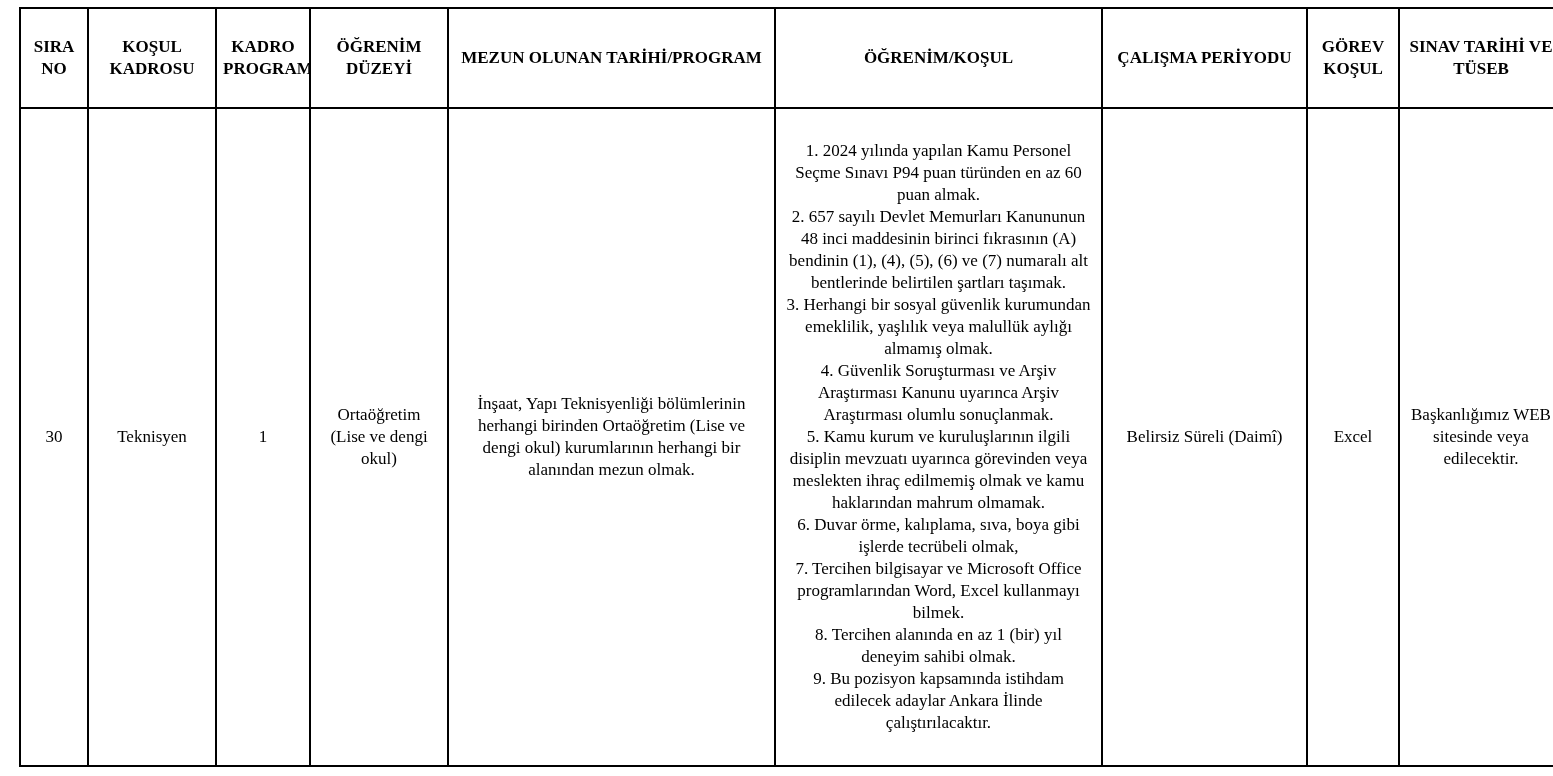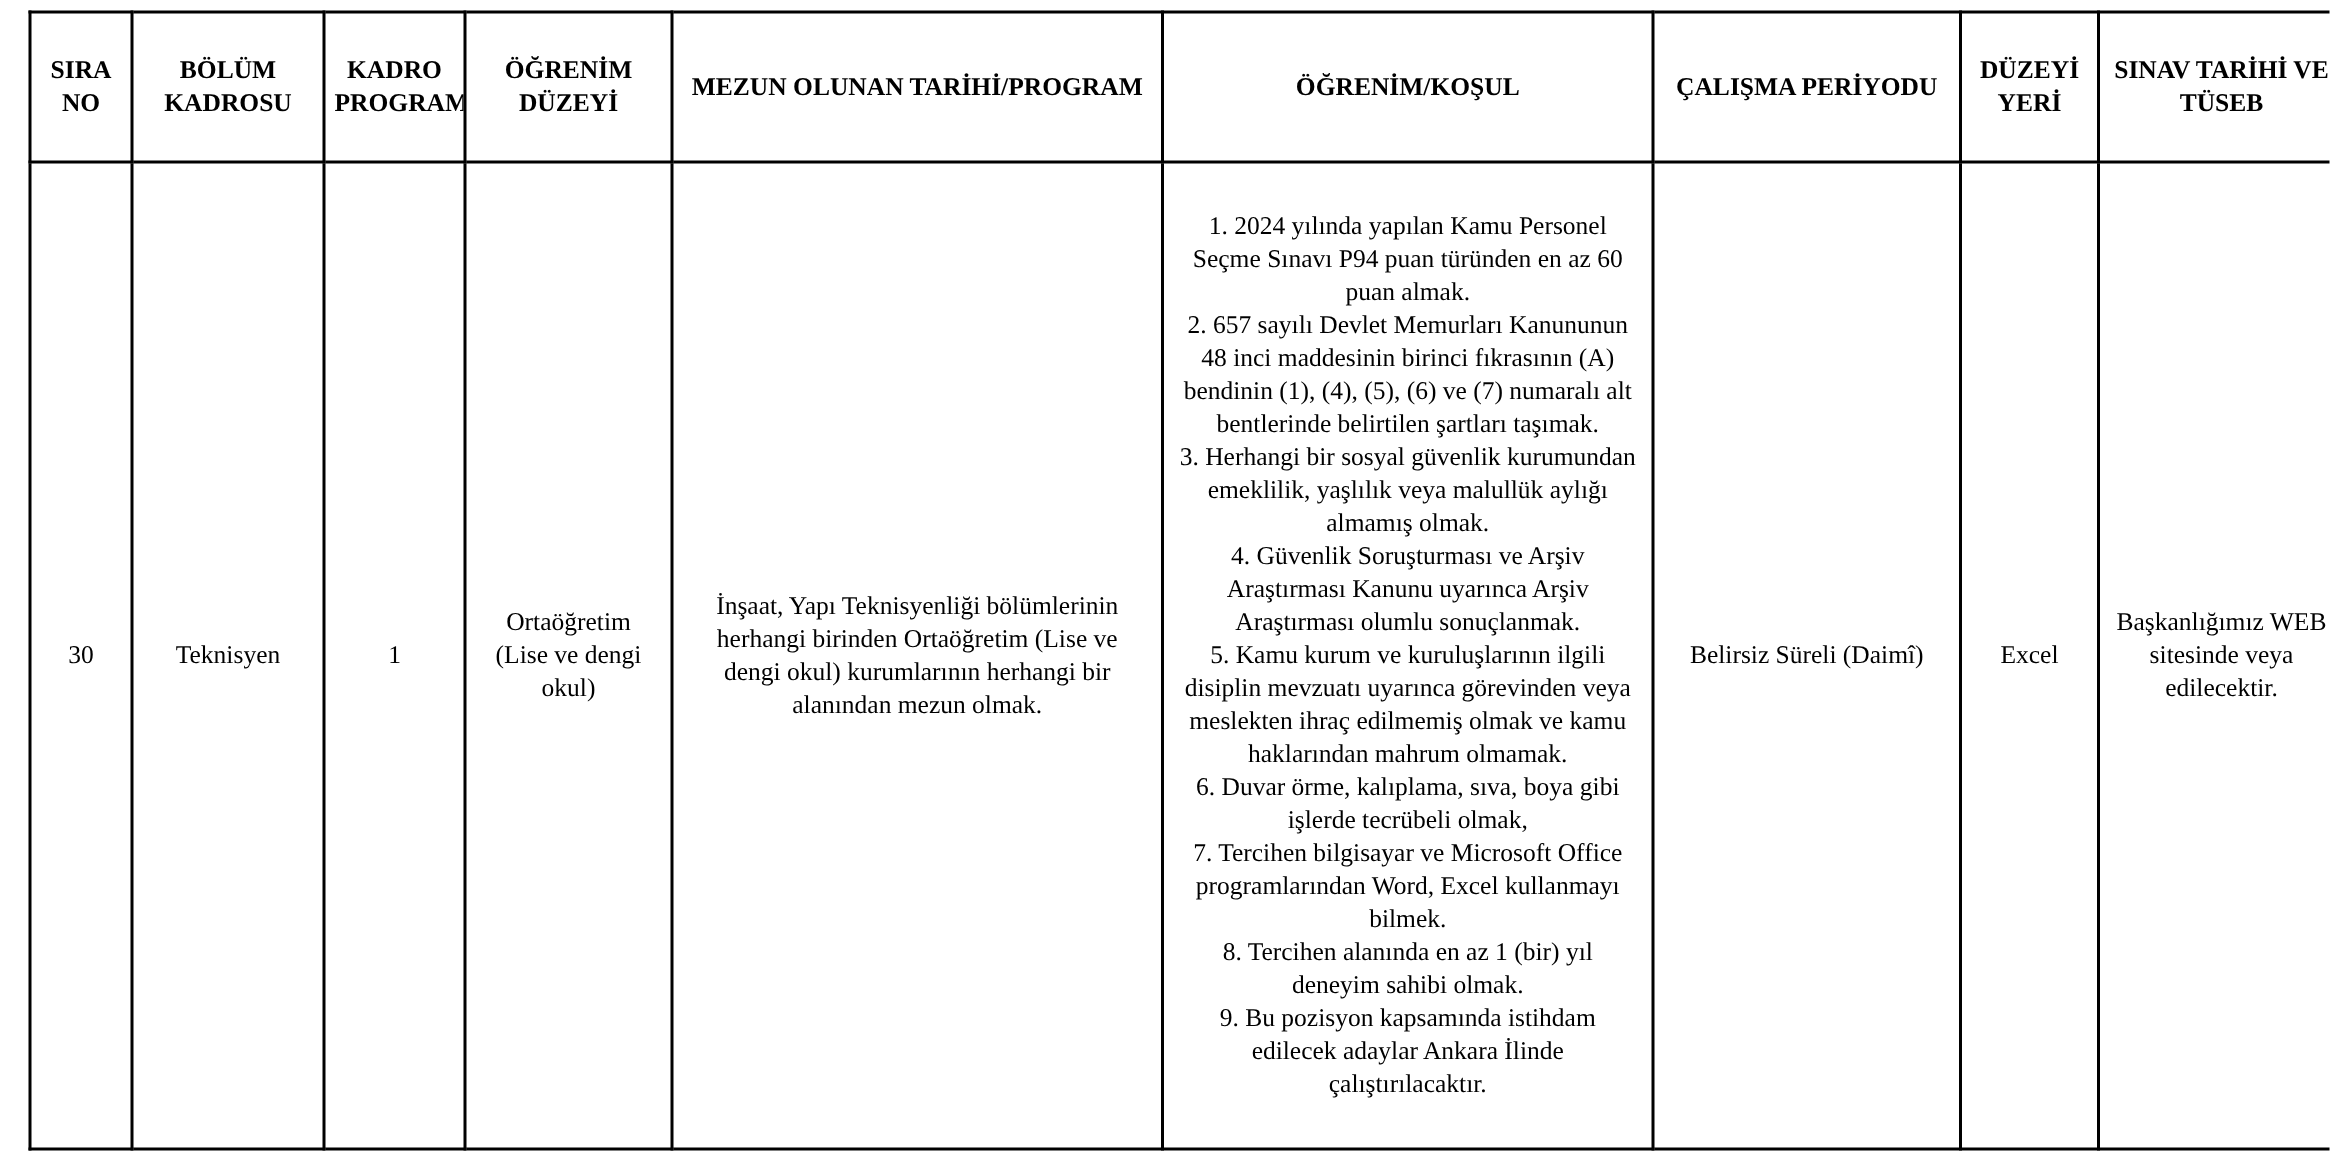--- a/index.html
+++ b/index.html
@@ -64,27 +64,27 @@
       <col style="width:138px">
       <col style="width:327px">
       <col style="width:327px">
       <col style="width:205px">
       <col style="width:92px">
       <col style="width:164px">
     </colgroup>
     <thead>
       <tr>
         <th>SIRA NO</th>
-        <th>BÖLÜM KADROSU</th>
+        <th>KOŞUL KADROSU</th>
         <th>KADRO PROGRAM</th>
         <th>ÖĞRENİM DÜZEYİ</th>
         <th>MEZUN OLUNAN TARİHİ/PROGRAM</th>
         <th>ÖĞRENİM/KOŞUL</th>
         <th>ÇALIŞMA PERİYODU</th>
-        <th>DÜZEYİ YERİ</th>
+        <th>GÖREV KOŞUL</th>
         <th>SINAV TARİHİ VE TÜSEB</th>
       </tr>
     </thead>
     <tbody>
       <tr>
         <td class="cell-sira-no">30</td>
         <td class="cell-tuseb-kadrosu">Teknisyen</td>
         <td class="cell-kadro-sayisi">1</td>
         <td class="cell-ogrenim-duzeyi">Ortaöğretim (Lise ve dengi okul)</td>
         <td class="cell-mezun-olunan">İnşaat, Yapı Teknisyenliği bölümlerinin herhangi birinden Ortaöğretim (Lise ve dengi okul) kurumlarının herhangi bir alanından mezun olmak.</td>

